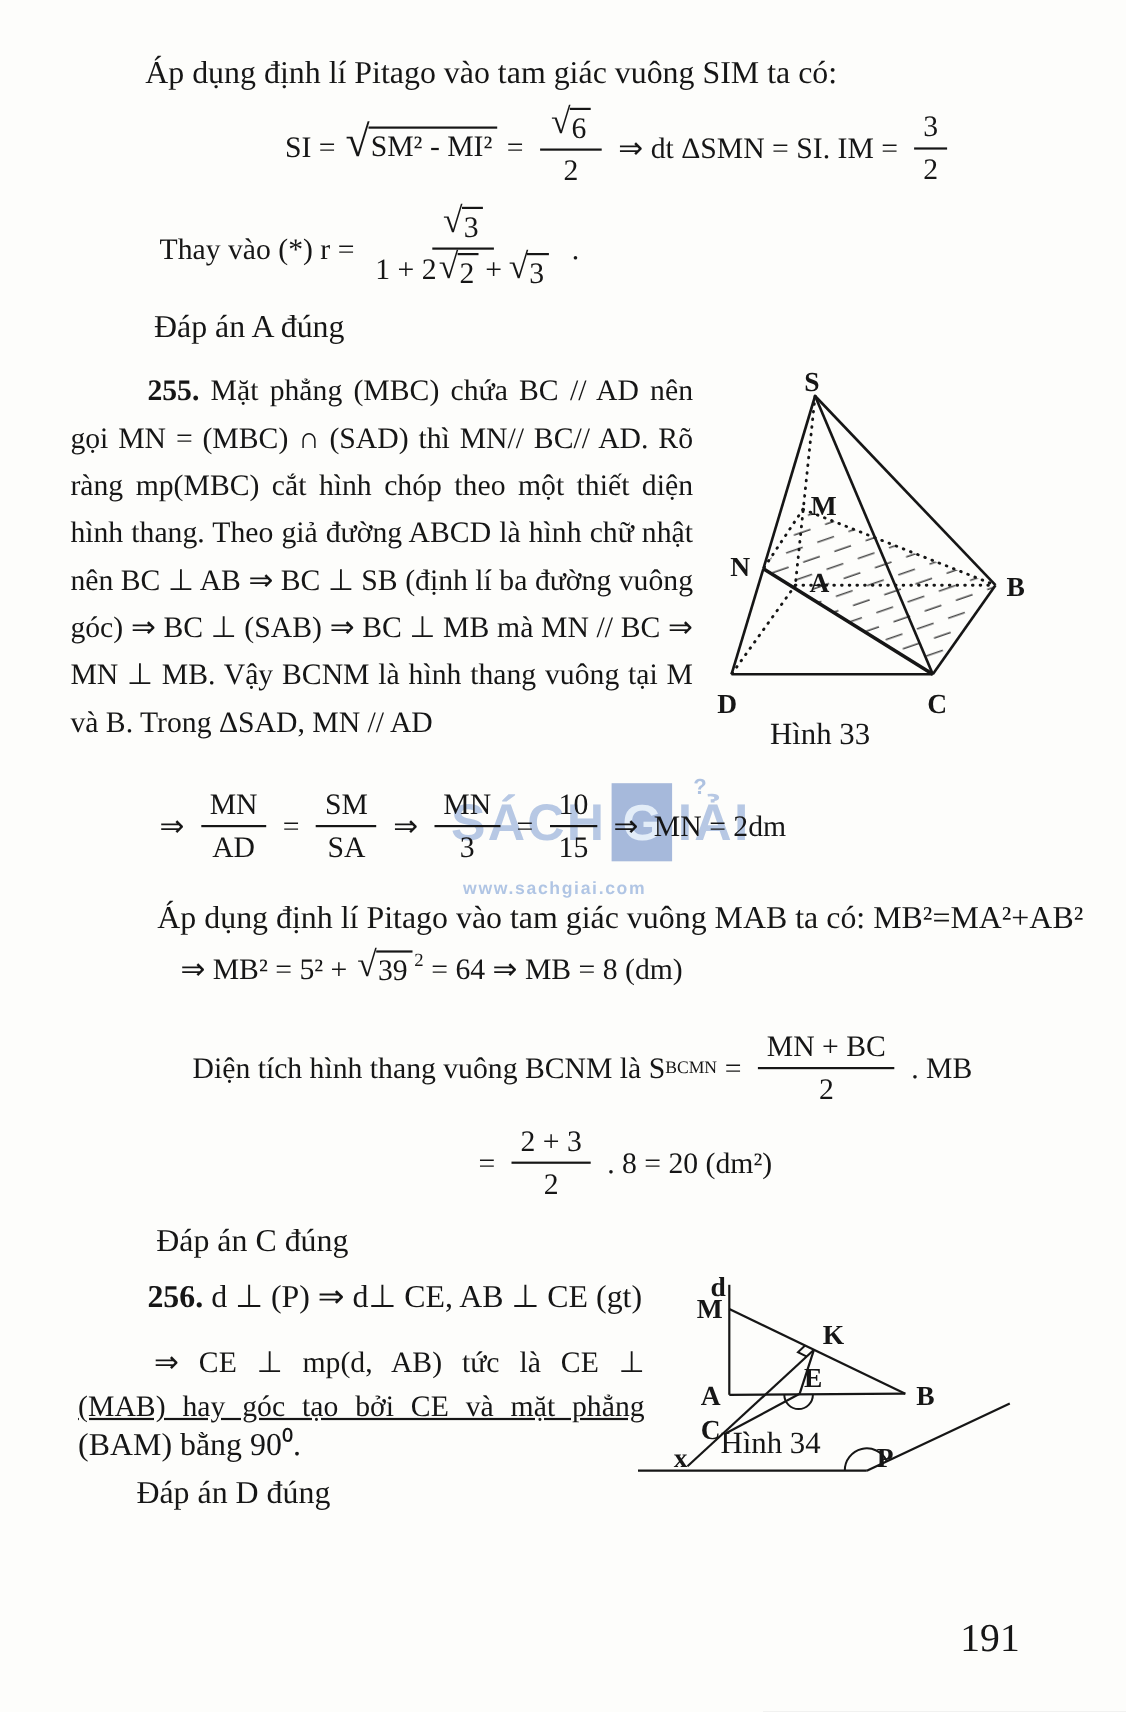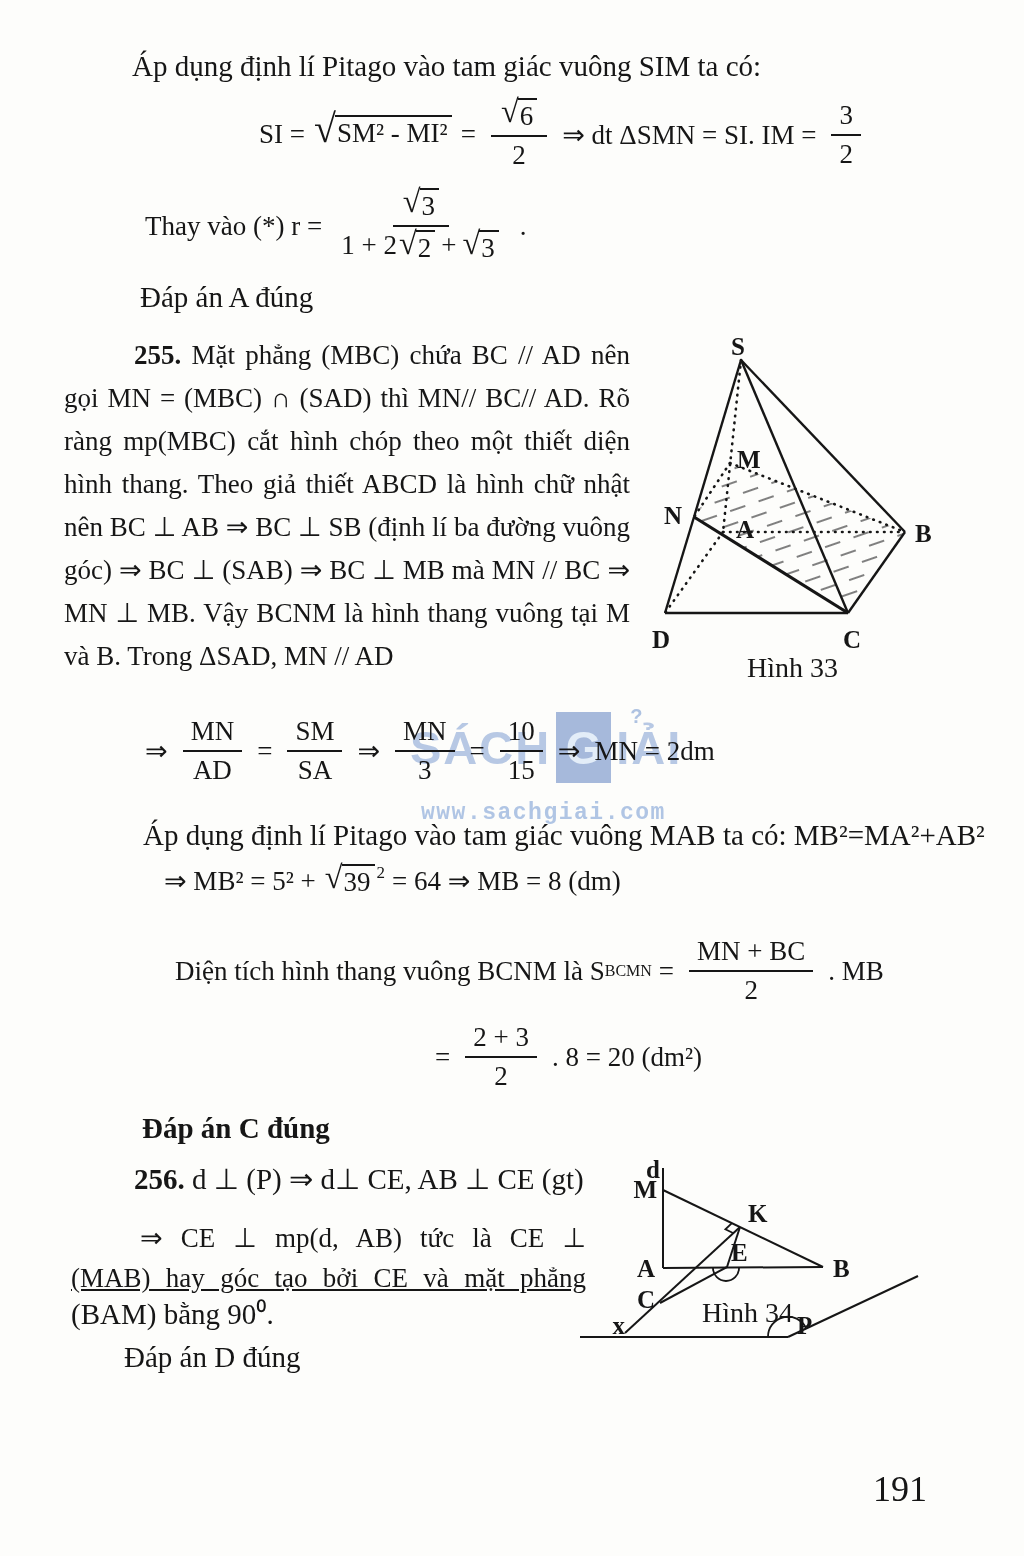--- a/index.html
+++ b/index.html
@@ -21,30 +21,30 @@
   .frow .tok{margin:0 7px;}
   .frac{display:inline-flex;flex-direction:column;align-items:center;margin:0 8px;vertical-align:middle;}
   .fnum{display:flex;align-items:flex-end;justify-content:center;border-bottom:2px solid #161616;padding:0 8px 3px;}
   .fden{display:flex;align-items:flex-start;justify-content:center;padding:3px 4px 0;}
   .sq{display:inline-flex;align-items:flex-start;margin:0 2px;}
   .rs{font-size:1.2em;line-height:1;transform:translateY(-3px);margin-right:-1px;}
   .rr{border-top:2px solid #161616;padding:1px 4px 0 2px;line-height:1.15;}
   .sq.big .rs{font-size:40px;transform:translateY(-6px);}
   sup{font-size:17px;}
   sub{font-size:16px;}
-  .figcap{font-size:28px;text-align:center;}
+  .figcap{font-size:28px;}
   .pagenum{font-size:36px;text-align:center;}
   
   .wm{display:flex;align-items:center;z-index:0;font-family:"Liberation Sans",sans-serif;}
   .wm-word{font-size:47px;font-weight:bold;color:rgba(140,168,213,0.62);letter-spacing:2px;}
   .wm-box{width:55px;height:71px;background:rgba(122,150,202,0.66);display:flex;align-items:center;justify-content:center;margin:0 5px;}
   .wm-g{font-size:46px;font-weight:bold;color:rgba(230,239,250,0.95);}
   .wm-word2{position:relative;}
   .wm-q{position:absolute;top:-15px;left:14px;font-size:20px;font-weight:bold;color:rgba(140,168,213,0.7);}
-  .wm-url{font-family:Liberation Mono, monospace;font-size:23px;font-weight:bold;
+  .wm-url{font-family:Liberation Sans, sans-serif;font-size:16px;font-weight:bold;
     color:rgba(150,178,220,0.75);letter-spacing:1.5px;z-index:0;}
   .z1{z-index:1;}
   svg{position:absolute;overflow:visible;}
   .figlabel{font-family:"Liberation Serif",serif;font-size:25px;font-weight:600;fill:#161616;}
 </style>
 </head>
 <body>
 
 <div class="page">
 
@@ -109,21 +109,21 @@
     </span>
     <span class="tok">.</span>
   </div>
 
   <div class="abs body-text z1" style="left:140px;top:279px;">Đáp án A đúng</div>
 
   <div class="abs para z1" style="left:64px;top:334px;width:566px;">
     <div class="pline ind"><span class="bnum">255.</span><span> Mặt phẳng (MBC) chứa BC // AD nên</span></div>
     <div class="pline">gọi MN = (MBC) ∩ (SAD) thì MN// BC// AD. Rõ</div>
     <div class="pline">ràng mp(MBC) cắt hình chóp theo một thiết diện</div>
-    <div class="pline">hình thang. Theo giả thiết ABCD là hình chữ nhật</div>
+    <div class="pline">hình thang. Theo giả đường ABCD là hình chữ nhật</div>
     <div class="pline">nên BC ⊥ AB ⇒ BC ⊥ SB (định lí ba đường vuông</div>
     <div class="pline">góc) ⇒ BC ⊥ (SAB) ⇒ BC ⊥ MB mà MN // BC ⇒</div>
     <div class="pline">MN ⊥ MB. Vậy BCNM là hình thang vuông tại M</div>
     <div class="pline noj">và B. Trong ΔSAD, MN // AD</div>
   </div>
 
   <svg class="z1" style="left:630px;top:330px;" width="320" height="330" viewBox="630 330 320 330">
     <defs>
       <pattern id="hatch33" width="30" height="26" patternUnits="userSpaceOnUse" patternTransform="rotate(-19)">
         <line x1="2" y1="6" x2="18" y2="6" stroke="#4a4a4a" stroke-width="1.4"></line>
@@ -207,21 +207,21 @@
 
   <div class="abs frow z1" style="left:428px;top:1022px;">
     <span class="tok">=</span>
     <span class="frac">
       <span class="fnum">2 + 3</span>
       <span class="fden">2</span>
     </span>
     <span class="tok">. 8 = 20 (dm²)</span>
   </div>
 
-  <div class="abs body-text z1" style="left:142px;top:1110px;font-weight:bold;">Đáp án C đúng</div>
+  <div class="abs body-text z1" style="left:142px;top:1110px;">Đáp án C đúng</div>
 
   <div class="abs body-text z1" style="left:134px;top:1161px;">
     <span class="bnum">256.</span><span> d ⊥ (P) ⇒ d⊥ CE, AB ⊥ CE (gt)</span>
   </div>
   <div class="abs jline z1" style="left:140px;top:1218px;width:446px;">⇒ CE ⊥ mp(d, AB) tức là CE ⊥</div>
   <div class="abs jline z1" style="left:71px;top:1258px;width:515px;text-decoration:underline;">(MAB) hay góc tạo bởi CE và mặt phẳng</div>
   <div class="abs body-text z1" style="left:71px;top:1296px;">(BAM) bằng 90⁰.</div>
 
   <div class="abs body-text z1" style="left:124px;top:1339px;">Đáp án D đúng</div>
 

